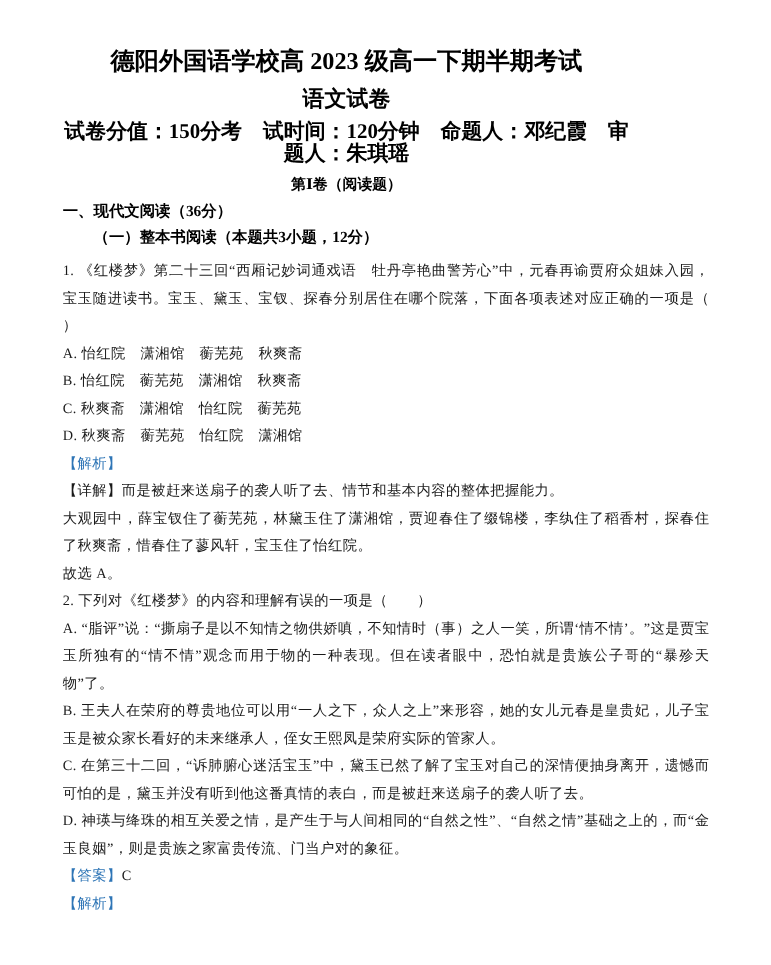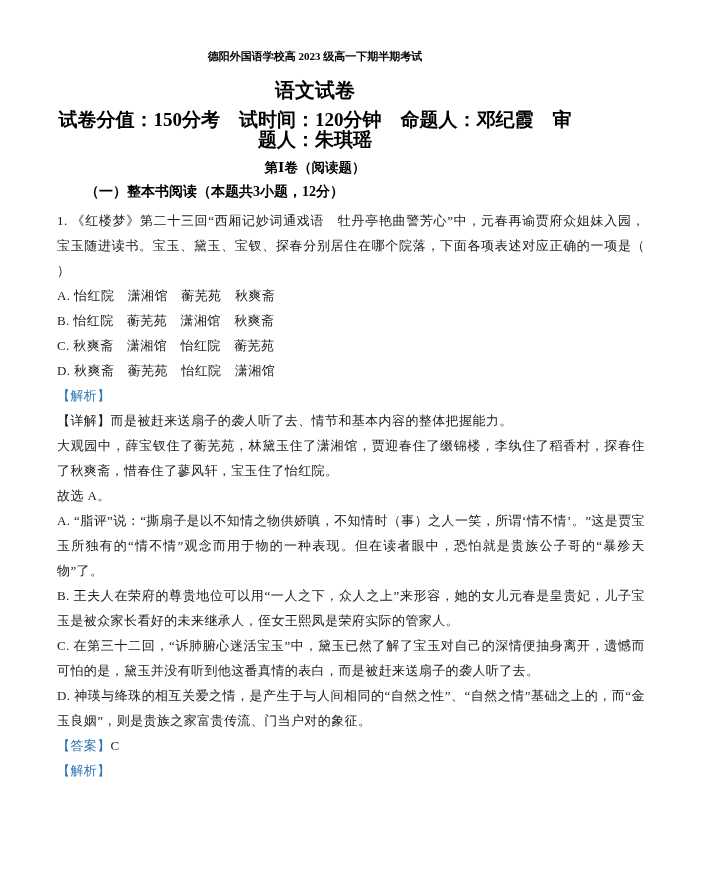--- a/index.html
+++ b/index.html
@@ -6,52 +6,54 @@
   body{
     width:701px;height:877px;overflow:hidden;
     font-family:"Liberation Serif","DejaVu Serif",serif;
     color:#1a1a1a;
   }
   .page{
     box-sizing:border-box;width:701px;height:877px;
     padding:45px 56px 0 57px;background:#ffffff;
   }
   .center{text-align:center;padding-right:72px;}
-  .exam-title{font-size:11px;line-height:22px;font-weight:bold;color:#000;margin:0;}
+  .exam-title{font-size:22px;line-height:22px;font-weight:bold;color:#000;margin:0;}
   .exam-subtitle{font-size:20px;line-height:22px;font-weight:bold;color:#000;margin:12px 0 0 0;}
   .exam-meta{font-size:19px;line-height:20px;font-weight:bold;color:#000;margin:9px 0 0 0;}
   .volume-title{font-size:13.5px;line-height:20px;font-weight:bold;color:#000;margin:8px 0 0 0;}
   .section-heading{font-size:14px;line-height:20px;font-weight:bold;color:#000;margin:5px 0 0 0;}
   .subsection-heading{font-size:14px;line-height:20px;font-weight:bold;color:#000;margin:4px 0 0 0;padding-left:28px;}
   .body-block{margin-top:6px;}
   .body-block p{
     margin:0;font-size:13px;line-height:25px;letter-spacing:0.4px;
     text-align:justify;word-break:break-all;
   }
   .blue{color:#2E75B6;}
 </style>
 </head>
 <body>
 
 <div class="page">
   <div class="exam-title center">德阳外国语学校高 2023 级高一下期半期考试</div>
   <div class="exam-subtitle center">语文试卷</div>
   <div class="exam-meta center">试卷分值：150分考　试时间：120分钟　命题人：邓纪霞　审题人：朱琪瑶</div>
   <div class="volume-title center">第Ⅰ卷（阅读题）</div>
+  <div class="section-heading">一、现代文阅读（36分）</div>
   <div class="subsection-heading">（一）整本书阅读（本题共3小题，12分）</div>
   <div class="body-block" id="body-block">
       <p><span>1. 《红楼梦》第二十三回“西厢记妙词通戏语　牡丹亭艳曲警芳心”中，元春再谕贾府众姐妹入园，宝玉随进读书。宝玉、黛玉、宝钗、探春分别居住在哪个院落，下面各项表述对应正确的一项是（　　）</span></p>
       <p><span>A. 怡红院　潇湘馆　蘅芜苑　秋爽斋</span></p>
       <p><span>B. 怡红院　蘅芜苑　潇湘馆　秋爽斋</span></p>
       <p><span>C. 秋爽斋　潇湘馆　怡红院　蘅芜苑</span></p>
       <p><span>D. 秋爽斋　蘅芜苑　怡红院　潇湘馆</span></p>
       <p><span class="blue">【解析】</span></p>
       <p><span>【详解】而是被赶来送扇子的袭人听了去、情节和基本内容的整体把握能力。</span></p>
       <p><span>大观园中，薛宝钗住了蘅芜苑，林黛玉住了潇湘馆，贾迎春住了缀锦楼，李纨住了稻香村，探春住了秋爽斋，惜春住了蓼风轩，宝玉住了怡红院。</span></p>
       <p><span>故选 A。</span></p>
+      <p><span>2. 下列对《红楼梦》的内容和理解有误的一项是（　　）</span></p>
       <p><span>A. “脂评”说：“撕扇子是以不知情之物供娇嗔，不知情时（事）之人一笑，所谓‘情不情’。”这是贾宝玉所独有的“情不情”观念而用于物的一种表现。但在读者眼中，恐怕就是贵族公子哥的“暴殄天物”了。</span></p>
       <p><span>B. 王夫人在荣府的尊贵地位可以用“一人之下，众人之上”来形容，她的女儿元春是皇贵妃，儿子宝玉是被众家长看好的未来继承人，侄女王熙凤是荣府实际的管家人。</span></p>
       <p><span>C. 在第三十二回，“诉肺腑心迷活宝玉”中，黛玉已然了解了宝玉对自己的深情便抽身离开，遗憾而可怕的是，黛玉并没有听到他这番真情的表白，而是被赶来送扇子的袭人听了去。</span></p>
       <p><span>D. 神瑛与绛珠的相互关爱之情，是产生于与人间相同的“自然之性”、“自然之情”基础之上的，而“金玉良姻”，则是贵族之家富贵传流、门当户对的象征。</span></p>
       <p><span class="blue">【答案】</span><span>C</span></p>
       <p><span class="blue">【解析】</span></p>
     </div>
 </div>
 
 </body></html>

